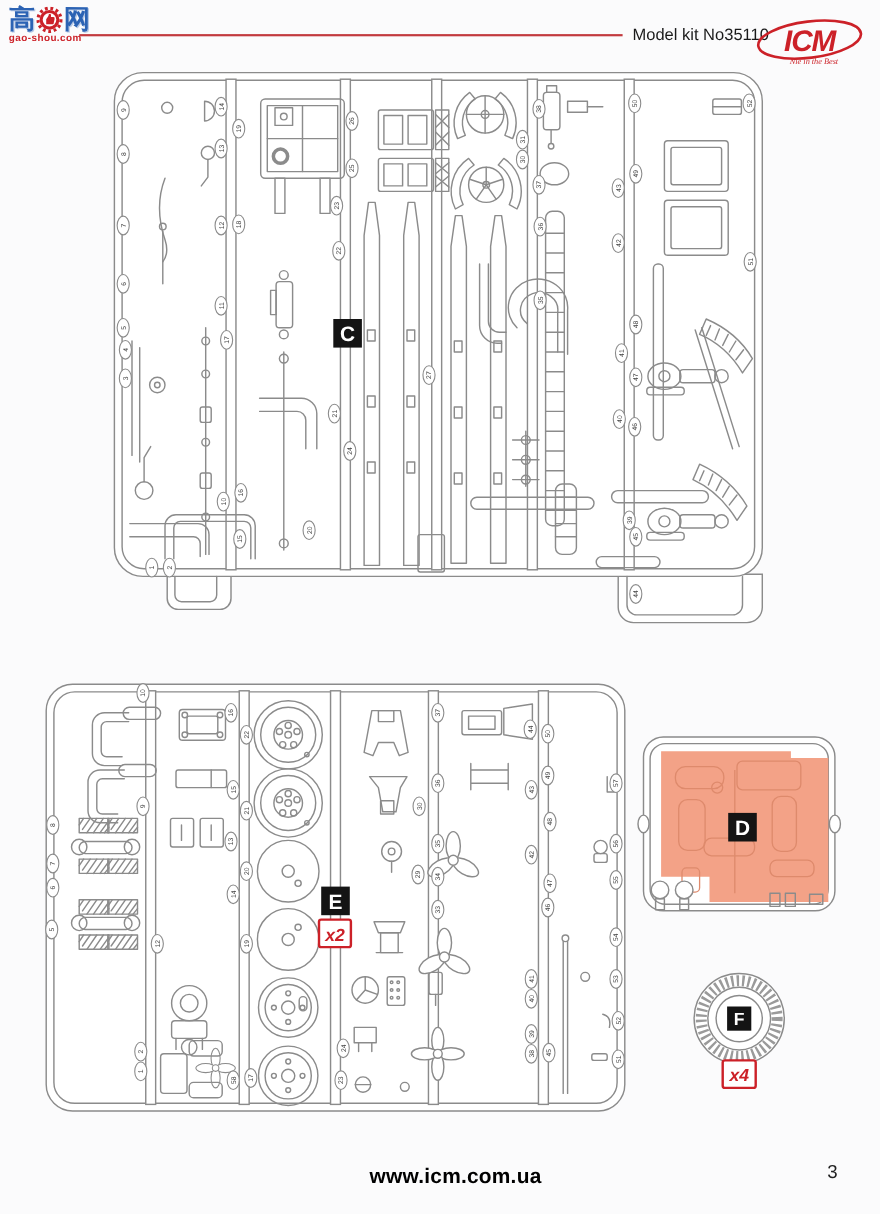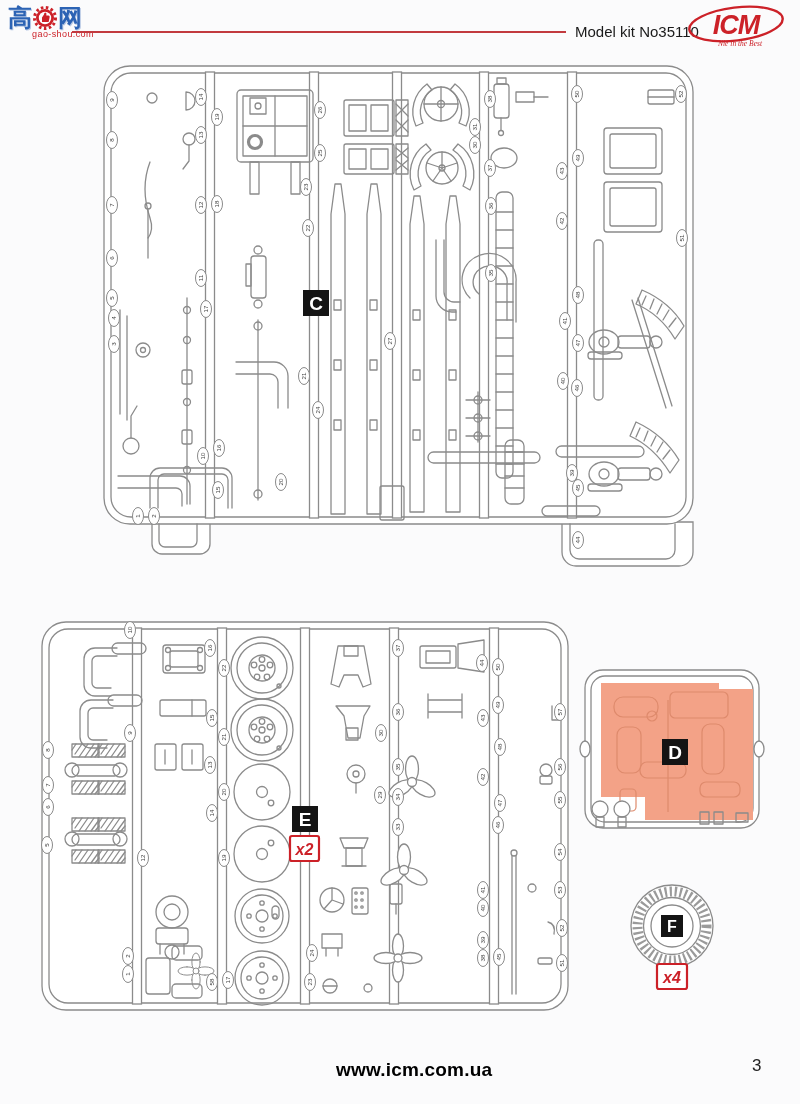--- a/index.html
+++ b/index.html
@@ -7,24 +7,24 @@
     width:800px;height:1104px;position:relative;
     background:#fbfbfc;
     font-family:"Liberation Sans",sans-serif;
     overflow:hidden;
   }
   .abs{position:absolute;}
   
   .wm{left:8px;top:5px;width:110px;}
   .wm-row{display:flex;align-items:center;gap:1px;}
   .wm-char{color:#2c63b4;font-weight:bold;font-size:24px;line-height:26px;text-shadow:1px 1px 0 #b9c9e4;}
-  .wm-domain{color:#cc2128;font-size:9px;font-weight:normal;letter-spacing:.4px;margin-top:-2px;text-align:center;}
+  .wm-domain{color:#cc2128;font-size:9px;font-weight:bold;letter-spacing:.4px;margin-top:-2px;}
   .rule{left:72px;top:31px;width:494px;height:2px;background:#c23a3f;}
   .kit{left:575px;top:23px;font-size:15px;color:#1a1a1a;}
-  .icm{left:686px;top:0;}
+  .icm{left:686px;top:12px;}
   
   .url{left:336px;top:1059px;font-size:19px;font-weight:bold;color:#000000;letter-spacing:.2px;}
   .pagenum{left:752px;top:1056px;font-size:17px;color:#222;}
   
   svg.artboard{position:absolute;left:0;top:0;}
   .ln{stroke:#8b8b8b;stroke-width:1.3;fill:none;stroke-linecap:round;stroke-linejoin:round;}
   .lnf{fill:#ffffff;stroke:#8b8b8b;stroke-width:1.3;}
   .tag{fill:#ffffff;stroke:#8b8b8b;stroke-width:1;}
   .tagtext{font-family:"Liberation Sans",sans-serif;font-size:6.2px;fill:#444;text-anchor:middle;}
   .lblbox{fill:#141414;}

